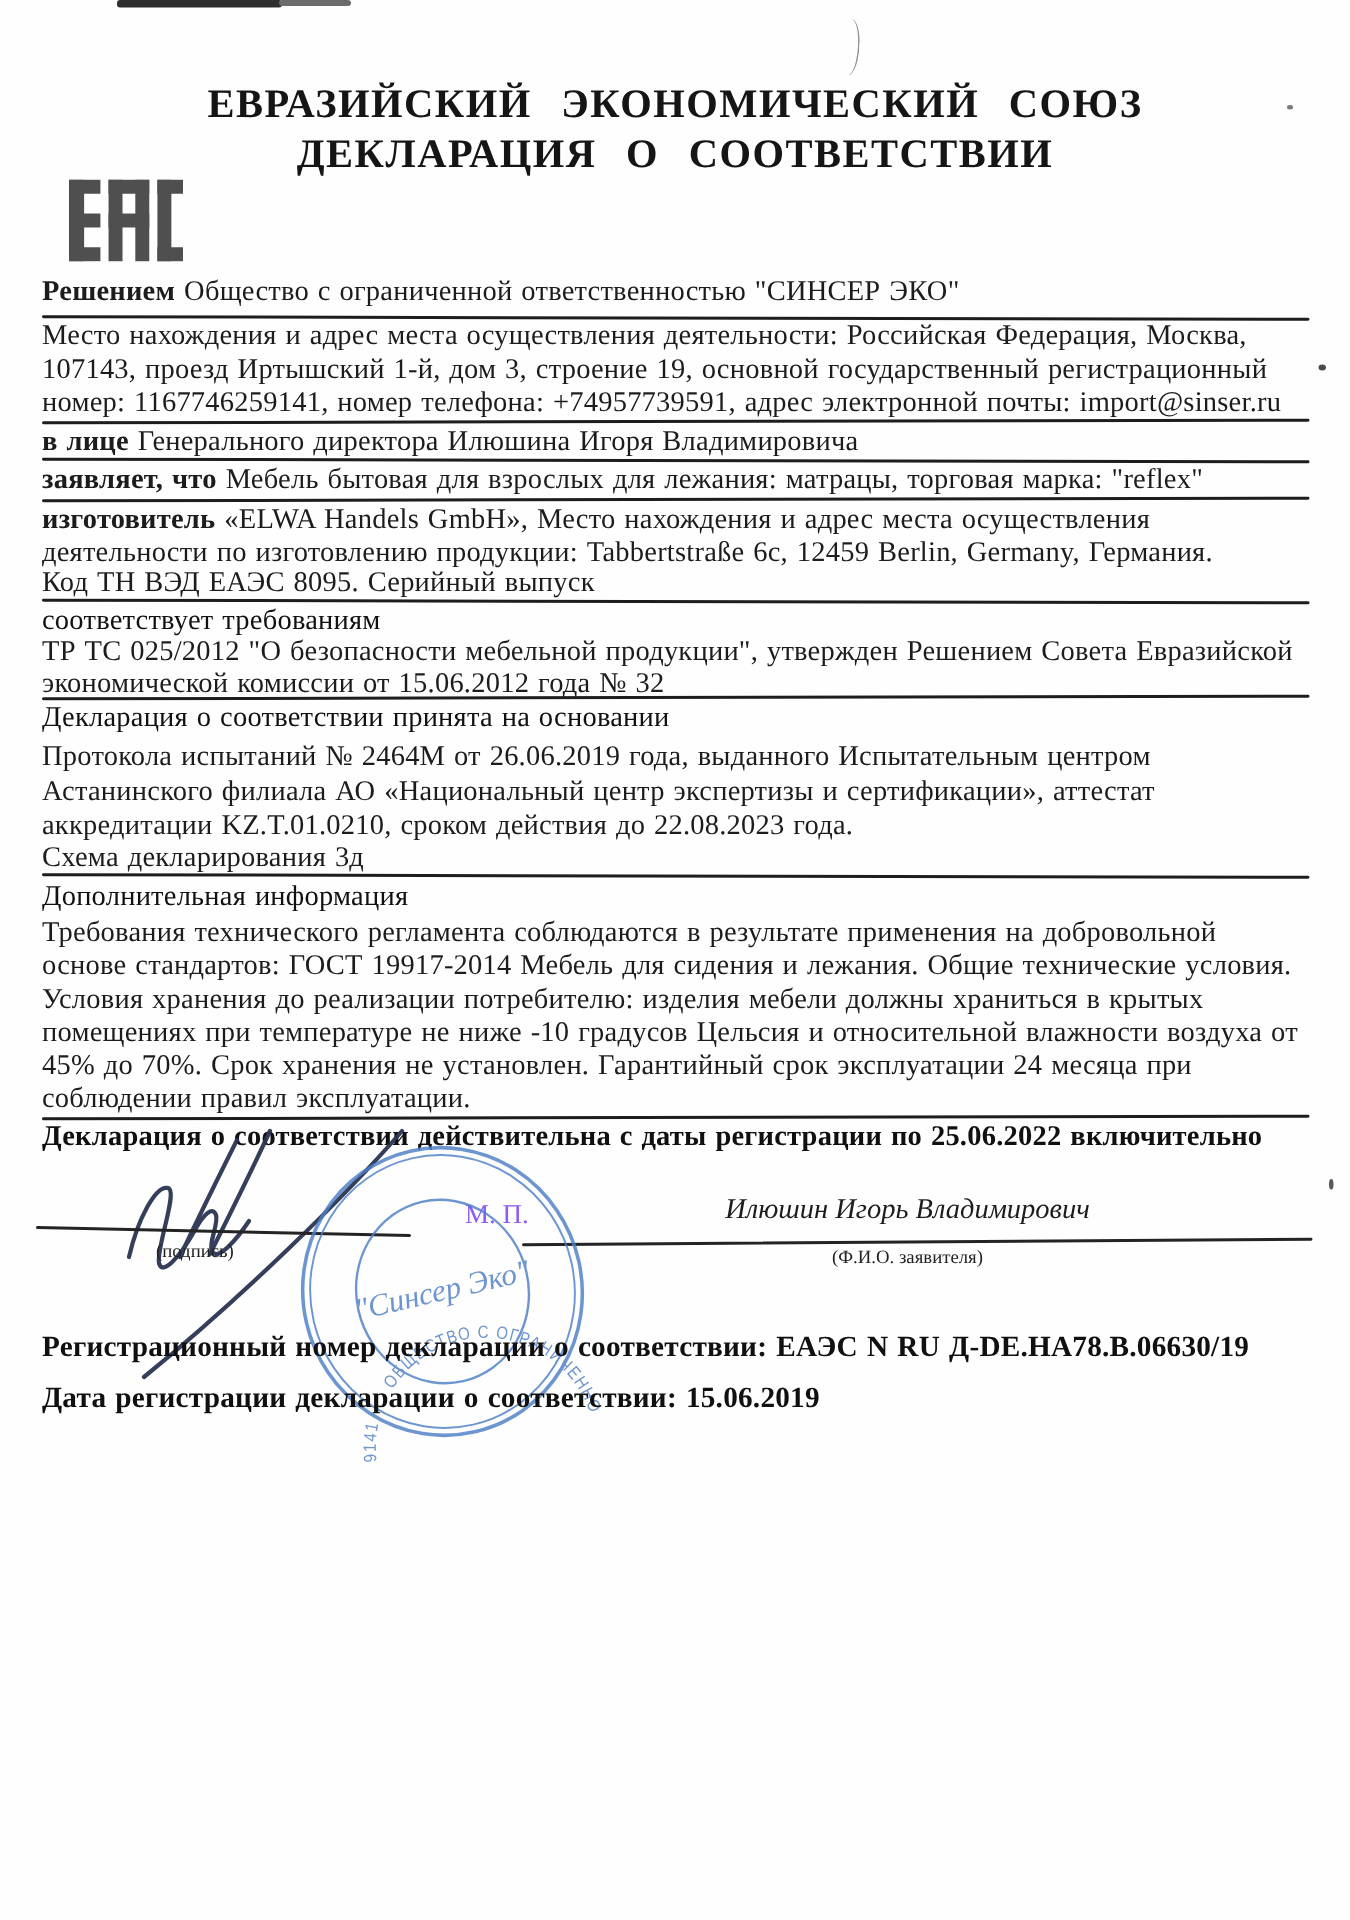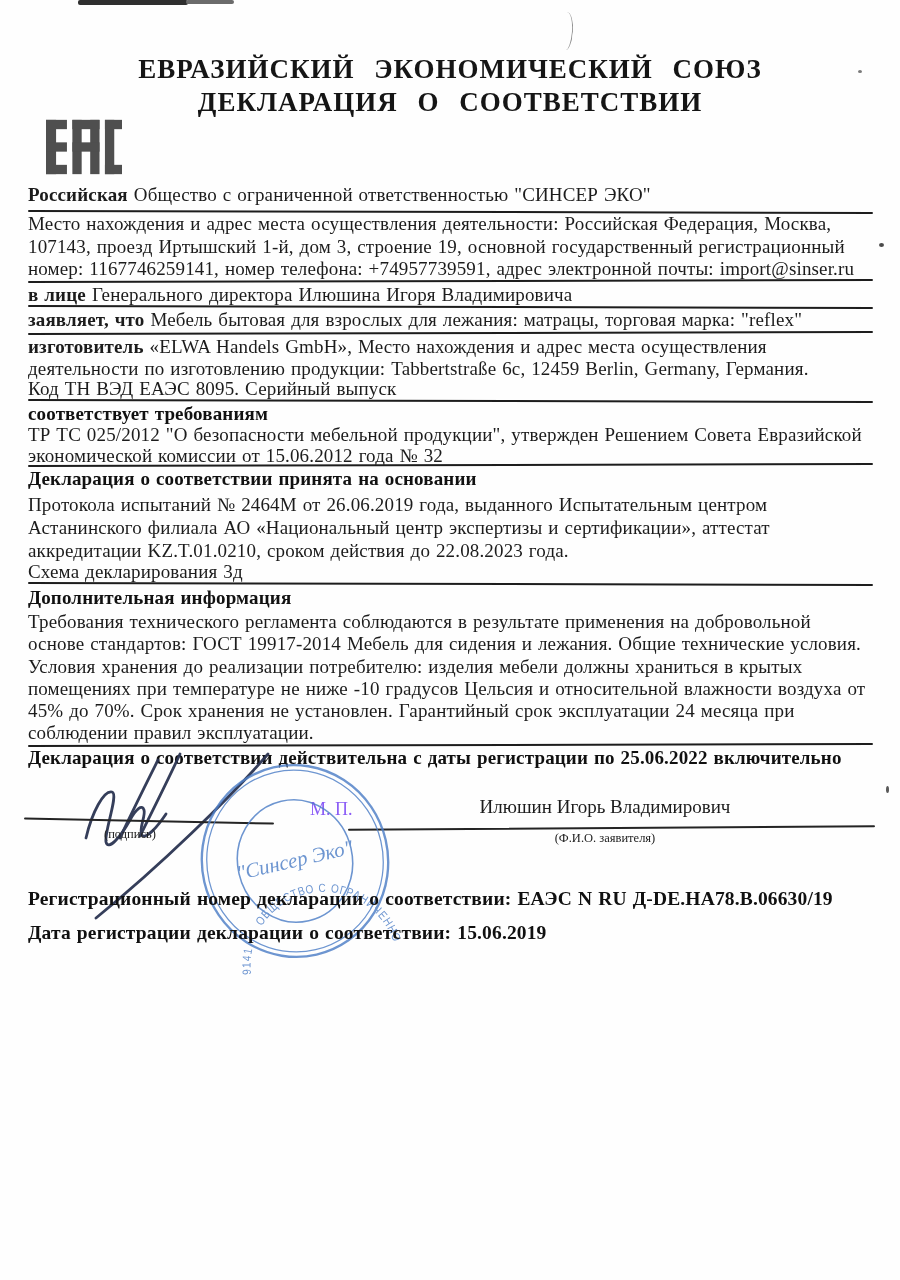--- a/index.html
+++ b/index.html
@@ -21,33 +21,33 @@
     letter-spacing:1px;word-spacing:12px;
     color:#151515;
   }
   
   .row,.para{
     left:28px;right:28px;
     font-size:19px;letter-spacing:.15px;word-spacing:1px;
   }
   .para{line-height:22.5px;}
   .lbl{font-weight:700;margin-right:6px;}
-  .heading{font-weight:700;font-size:19px;color:#111;}
+  .heading{font-weight:400;font-size:19px;color:#111;}
   .boldline{font-weight:700;font-size:19px;color:#101010;}
   .rule{
     left:28px;right:27px;height:2.4px;
     background:#1d1d1d;border-radius:2px;
   }
   .r-a{transform:rotate(.12deg);}
   .r-b{transform:rotate(-.12deg);}
   
   .sig-line{position:absolute;height:2.2px;background:#242424;border-radius:2px;}
   .caption{position:absolute;font-size:12.5px;color:#222;}
   .mp{position:absolute;font-size:18px;color:#8b5cf6;}
-  .fio{position:absolute;font-size:19px;color:#1c1c1c;}
+  .fio{position:absolute;font-size:19px;color:#1c1c1c;font-style:italic;}
   
   .stamp{position:absolute;left:196px;top:760px;width:198px;height:202px;
          transform:rotate(-13deg);opacity:.82;}
   
   .smudge{position:absolute;border-radius:2px;}
   .paren-mark{
     position:absolute;left:557px;top:12px;width:15px;height:38px;
     border-right:1.8px solid #8f8f8f;
     border-top-right-radius:90% 100%;
     border-bottom-right-radius:70% 90%;
@@ -80,21 +80,21 @@
       <rect x="57" y="0" width="12" height="70"></rect>
       <rect x="34" y="0" width="35" height="12"></rect>
       <rect x="34" y="29" width="35" height="12"></rect>
       <rect x="76" y="0" width="12" height="70"></rect>
       <rect x="76" y="0" width="22" height="12"></rect>
       <rect x="76" y="58" width="22" height="12"></rect>
     </g>
   </svg>
 
   <div class="abs row" style="top:184px;">
-    <span class="lbl">Российская</span><span>Общество с ограниченной ответственностью "СИНСЕР ЭКО"</span>
+    <span class="lbl">Решением</span><span>Общество с ограниченной ответственностью "СИНСЕР ЭКО"</span>
   </div>
 
   <div class="abs rule r-a" style="top:211px;"></div>
 
   <div class="abs para" style="top:213px;">Место нахождения и адрес места осуществления деятельности: Российская Федерация, Москва, 107143, проезд Иртышский 1-й, дом 3, строение 19, основной государственный регистрационный номер: 1167746259141, номер телефона: +74957739591, адрес электронной почты: import@sinser.ru</div>
 
   <div class="abs rule r-b" style="top:280px;"></div>
 
   <div class="abs row" style="top:284px;">
     <span class="lbl">в лице</span><span>Генерального директора Илюшина Игоря Владимировича</span>

